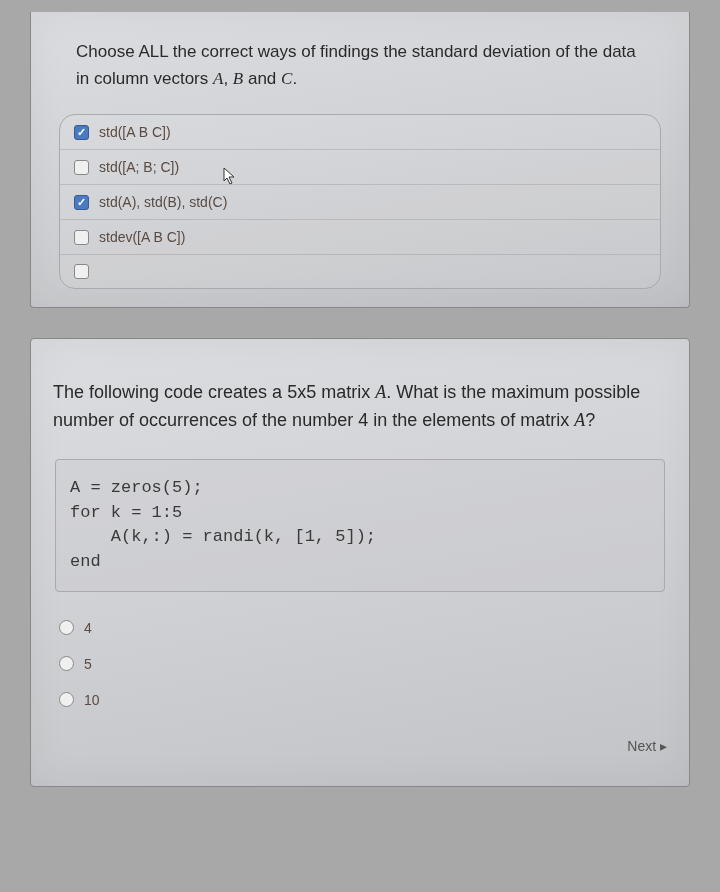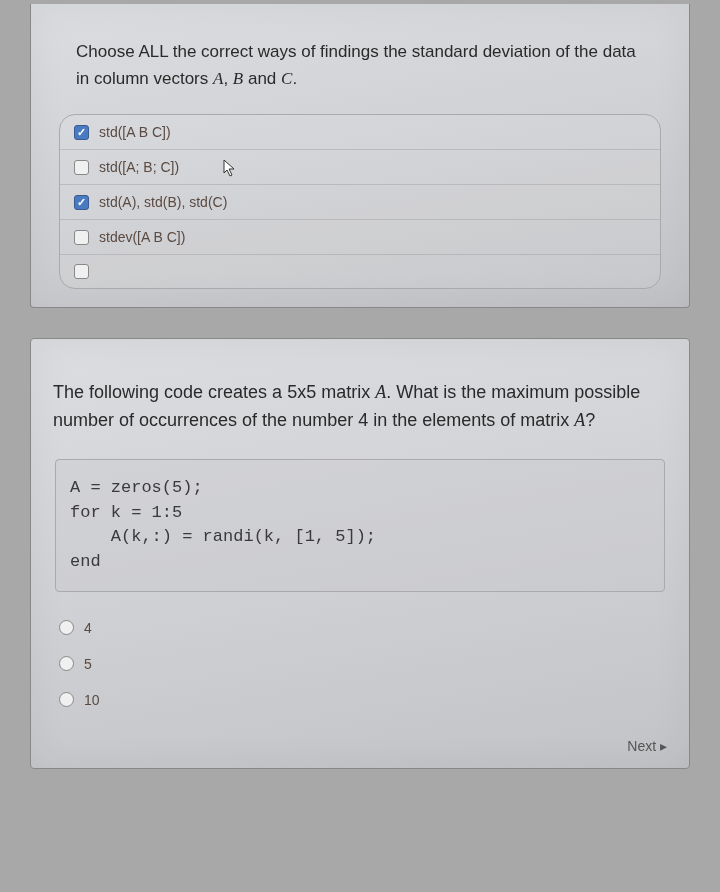--- a/index.html
+++ b/index.html
@@ -12,25 +12,25 @@
     }
     .question-card {
       background: linear-gradient(170deg, #dcdde0 0%, #d0d1d4 50%, #c2c3c6 100%);
       margin: 0 30px 30px 30px;
       border: 1px solid #888;
       border-radius: 4px;
       position: relative;
       box-shadow: inset 0 0 40px rgba(0,0,0,0.05);
     }
     .question-card.first {
-      margin-top: 4px;
+      margin-top: 12px;
       border-top-left-radius: 0;
       border-top-right-radius: 0;
       border-top: none;
-      padding-top: 16px;
+      padding-top: 8px;
     }
     .question-text {
       padding: 18px 40px 18px 45px;
       font-size: 17px;
       line-height: 1.6;
       color: #2a2a2a;
     }
     .italic-var { font-style: italic; font-family: 'Times New Roman', serif; }
     .options-box {
       margin: 4px 28px 18px 28px;
@@ -91,21 +91,21 @@
     .cursor-icon {
       position: absolute;
       left: 192px;
       top: 155px;
       width: 14px;
       height: 18px;
       pointer-events: none;
     }
     .footer-area {
       text-align: right;
-      padding: 10px 22px 14px 0;
+      padding: 10px 22px 32px 0;
       font-size: 14px;
       color: #555;
     }
     .q2-text {
       padding: 18px 30px 14px 22px;
       font-size: 18px;
       line-height: 1.55;
       color: #2a2a2a;
       margin-top: 22px;
     }

